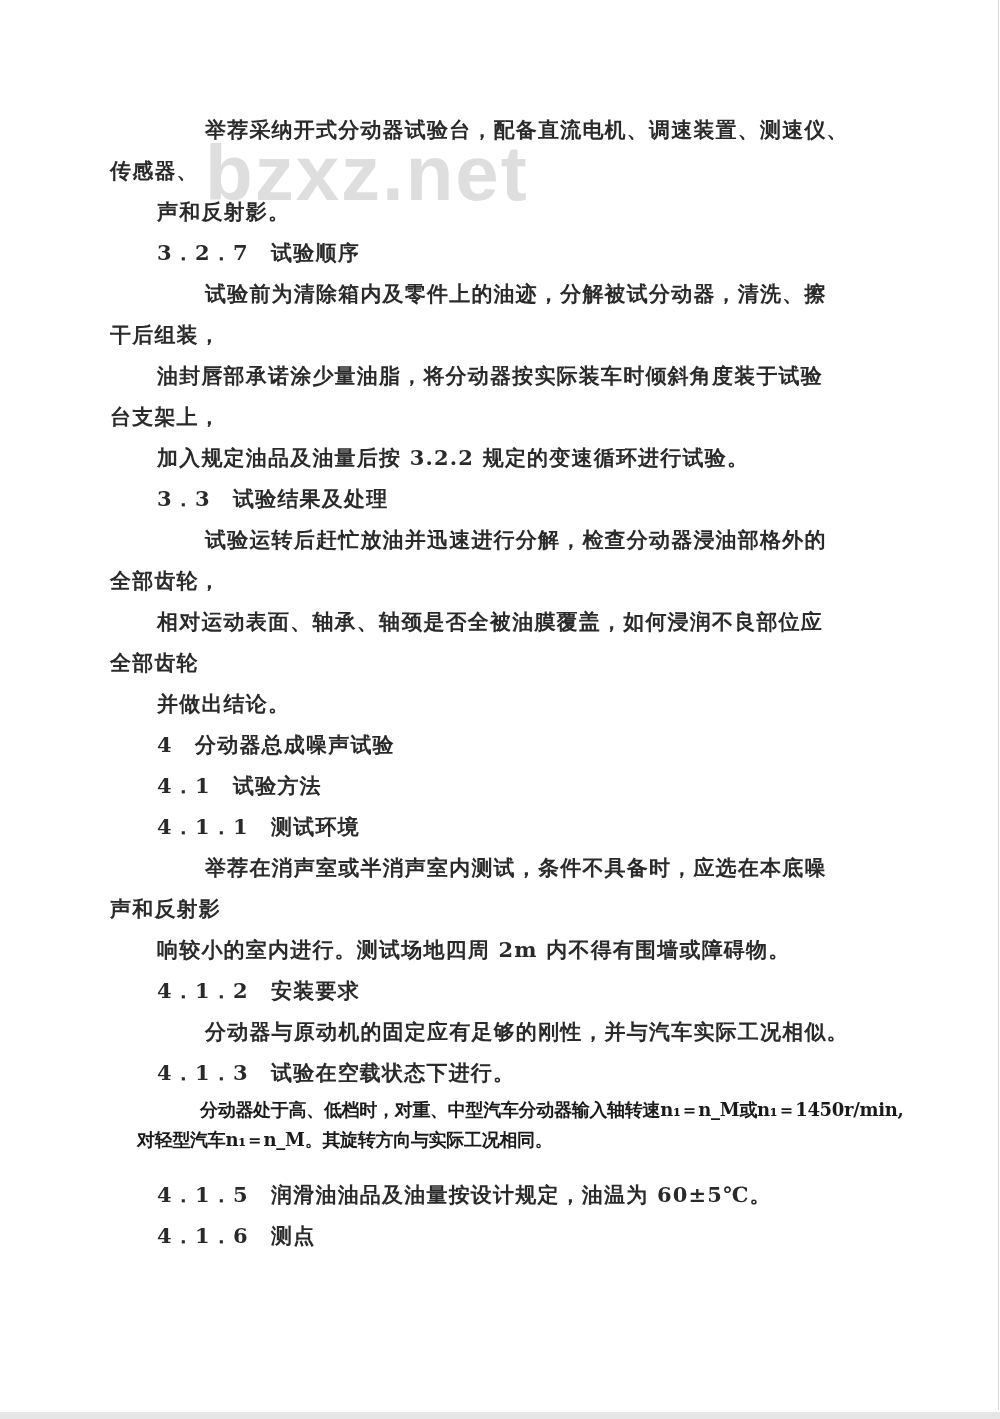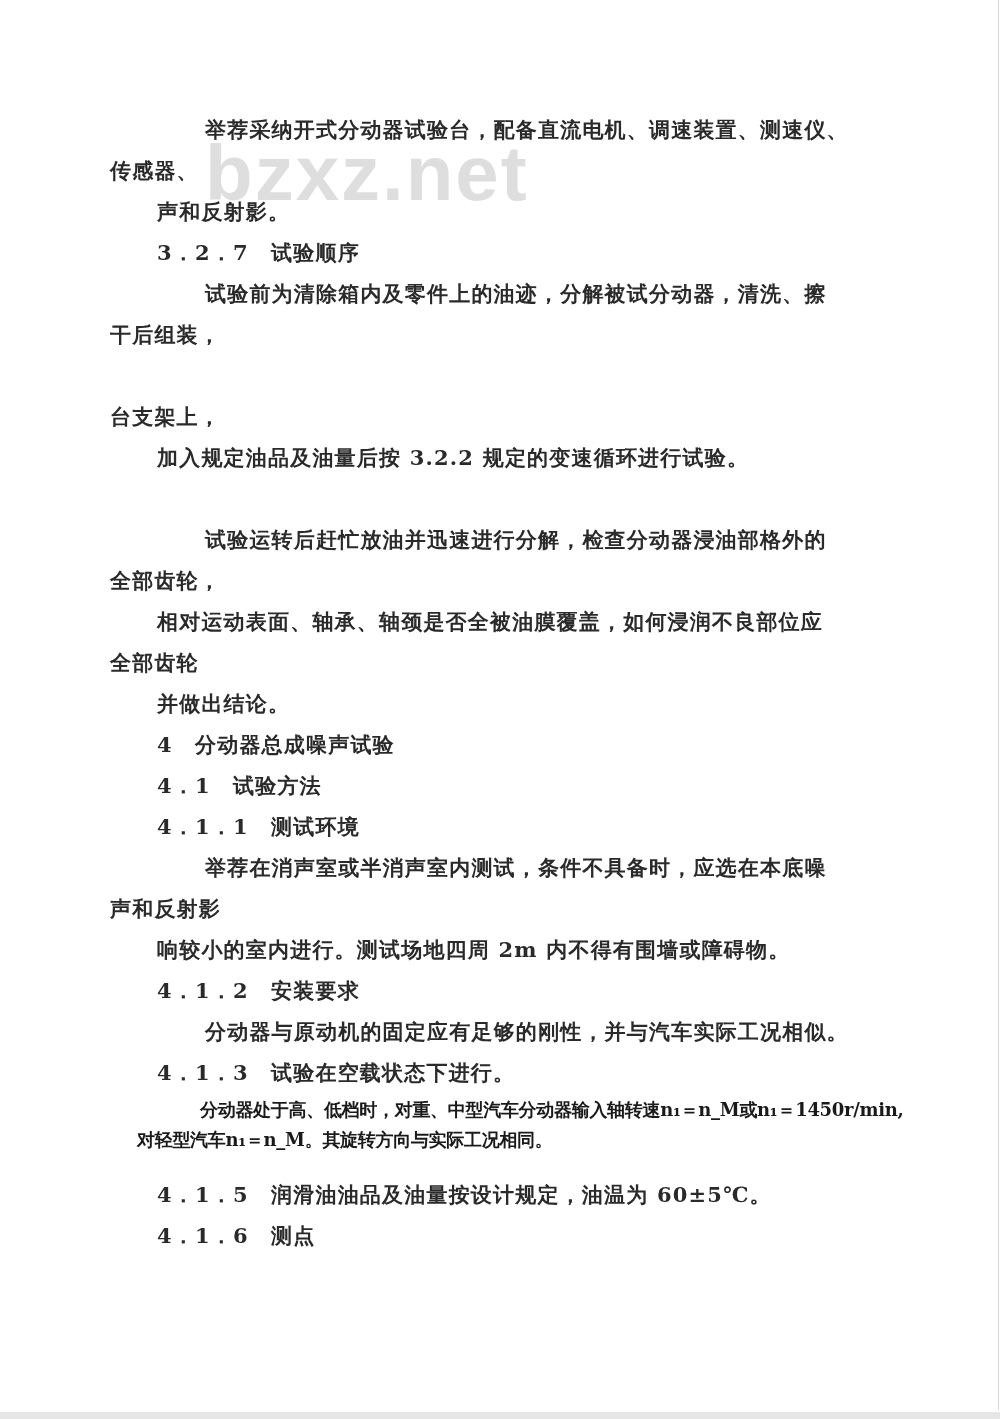--- a/index.html
+++ b/index.html
@@ -17,22 +17,24 @@
 
 <div class="page">
   <div class="watermark">bzxz.net</div>
 
   <div class="line" style="left:205px;top:117px">举荐采纳开式分动器试验台，配备直流电机、调速装置、测速仪、</div>
   <div class="line" style="left:110px;top:158px">传感器、</div>
   <div class="line" style="left:157px;top:199px">声和反射影。</div>
   <div class="line" style="left:157px;top:240px">3．2．7　试验顺序</div>
   <div class="line" style="left:205px;top:281px">试验前为清除箱内及零件上的油迹，分解被试分动器，清洗、擦</div>
   <div class="line" style="left:110px;top:322px">干后组装，</div>
+  <div class="line" style="left:157px;top:363px">油封唇部承诺涂少量油脂，将分动器按实际装车时倾斜角度装于试验</div>
   <div class="line" style="left:110px;top:404px">台支架上，</div>
   <div class="line" style="left:157px;top:445px">加入规定油品及油量后按 3.2.2 规定的变速循环进行试验。</div>
+  <div class="line" style="left:157px;top:486px">3．3　试验结果及处理</div>
   <div class="line" style="left:205px;top:527px">试验运转后赶忙放油并迅速进行分解，检查分动器浸油部格外的</div>
   <div class="line" style="left:110px;top:568px">全部齿轮，</div>
   <div class="line" style="left:157px;top:609px">相对运动表面、轴承、轴颈是否全被油膜覆盖，如何浸润不良部位应</div>
   <div class="line" style="left:110px;top:650px">全部齿轮</div>
   <div class="line" style="left:157px;top:691px">并做出结论。</div>
   <div class="line" style="left:157px;top:732px">4　分动器总成噪声试验</div>
   <div class="line" style="left:157px;top:773px">4．1　试验方法</div>
   <div class="line" style="left:157px;top:814px">4．1．1　测试环境</div>
   <div class="line" style="left:205px;top:855px">举荐在消声室或半消声室内测试，条件不具备时，应选在本底噪</div>
   <div class="line" style="left:110px;top:896px">声和反射影</div>

